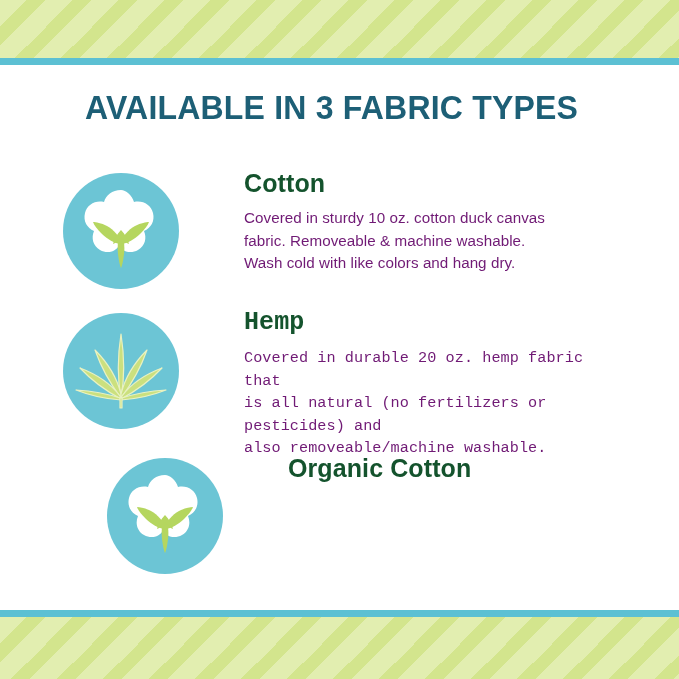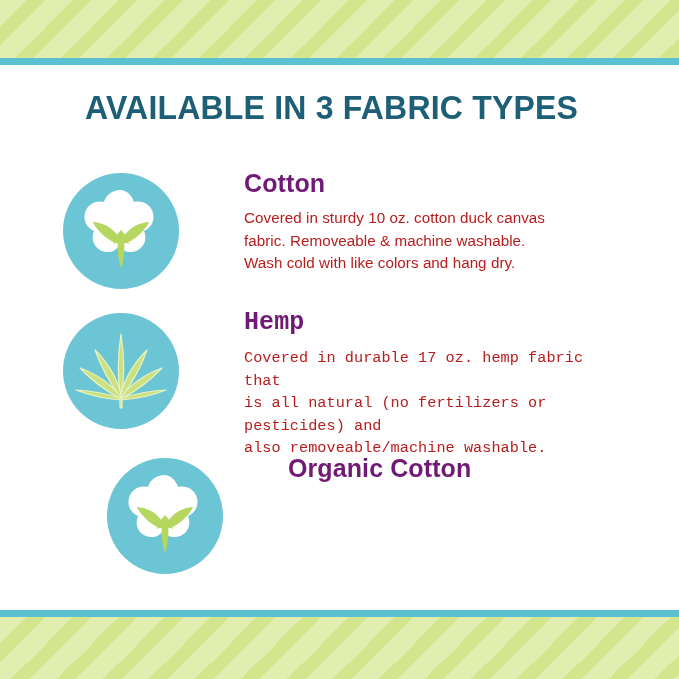--- a/index.html
+++ b/index.html
@@ -115,28 +115,28 @@
   .row-text {
     position: absolute;
     left: 244px;
     top: 0;
     width: 380px;
   }
   .row-heading {
     font-size: 25px;
     line-height: 30px;
     font-weight: 700;
-    color: #701a75;
+    color: #14532d;
     margin: 0 0 9px 0;
     letter-spacing: 0.1px;
   }
   .row-body {
     font-size: 15.2px;
     line-height: 22.5px;
-    color: #b91c1c;
+    color: #701a75;
     margin: 0;
     letter-spacing: 0.05px;
     white-space: pre-line;
   }
 </style>
 </head>
 <body>
 
 <div class="page">
 
@@ -219,21 +219,21 @@
             <path d="M59 88 C 45 87 29 84 14 78 C 30 79 46 82 58 86 Z"></path>
 
             <path d="M59 88 C 73 87 89 84 104 78 C 88 79 72 82 60 86 Z"></path>
 
             <path d="M58 86 L 58 96 L 60 96 L 60 86 Z"></path>
           </g>
         </svg>
       </div>
       <div class="row-text">
         <div class="row-heading">Hemp</div>
-        <div class="row-body">Covered in durable 17 oz. hemp fabric that
+        <div class="row-body">Covered in durable 20 oz. hemp fabric that
 is all natural (no fertilizers or pesticides) and
 also removeable/machine washable.</div>
       </div>
     </div>
 
     <div class="row row-3">
       <div class="icon-wrap">
         <svg viewBox="0 0 118 118" xmlns="http://www.w3.org/2000/svg">
           <circle cx="59" cy="59" r="58" fill="#6cc5d5"></circle>
           <path d="M59 18

